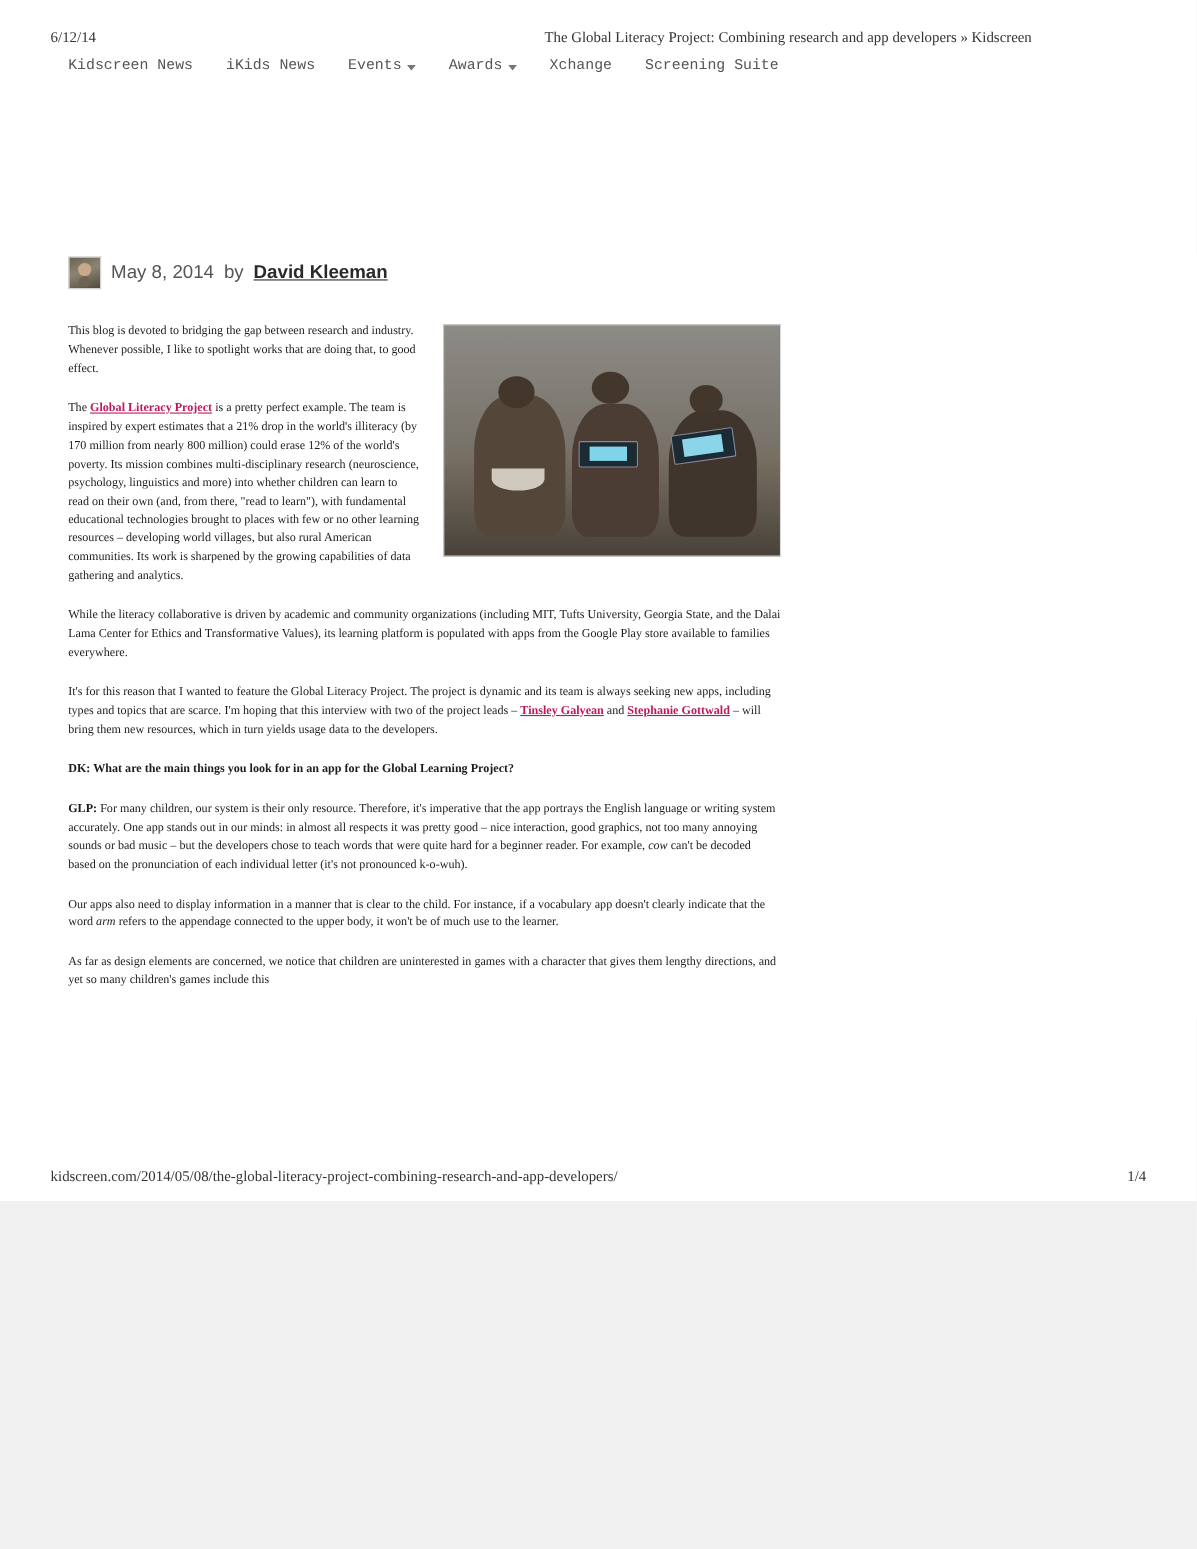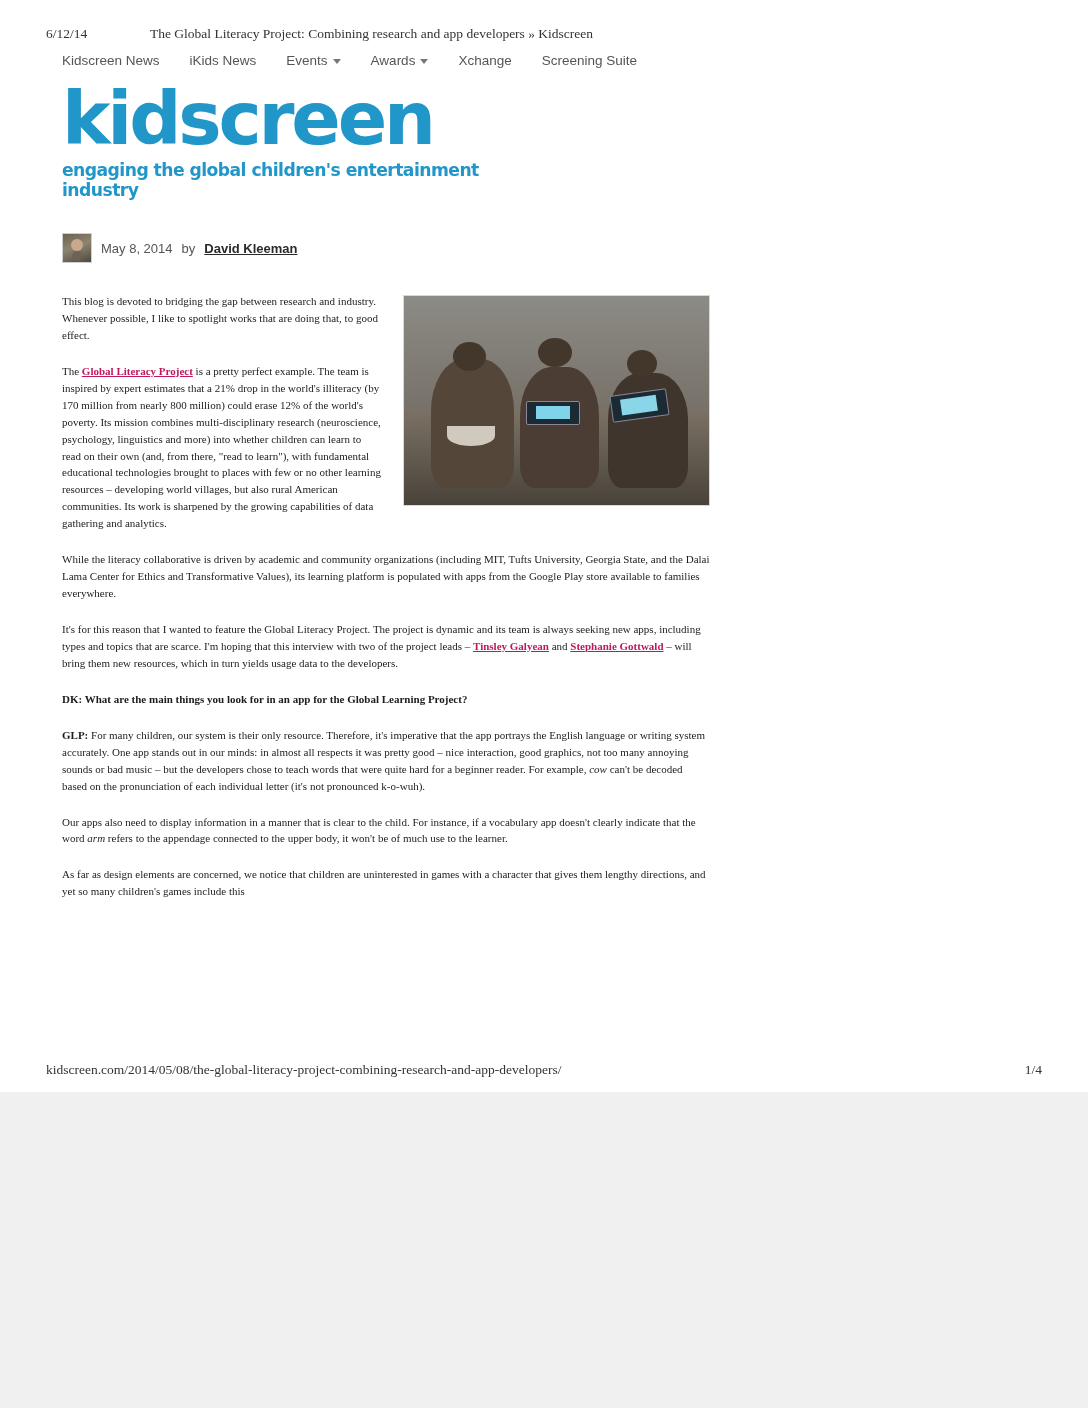--- a/index.html
+++ b/index.html
@@ -30,34 +30,34 @@
     font-family: "Liberation Serif", serif;
     font-size: 13.5px;
     color: #333;
   }
   .print-header .ph-date {
     position: absolute;
     left: 46px;
   }
   .print-header .ph-title {
     width: 100%;
-    text-align: left;
+    text-align: right;
     padding: 0 150px;
     box-sizing: border-box;
   }
 
   
   .site-nav {
     position: absolute;
     top: 53px;
     left: 62px;
     display: flex;
     align-items: center;
     gap: 30px;
-    font-family: Liberation Sans, sans-serif;
+    font-family: Liberation Mono, monospace;
     font-size: 13.5px;
     color: #555;
   }
   .site-nav .nav-item {
     display: flex;
     align-items: center;
     gap: 5px;
     white-space: nowrap;
   }
   .caret {
@@ -110,21 +110,21 @@
     line-height: 1.28;
     color: #1d1d1d;
     letter-spacing: -0.2px;
   }
   .byline {
     margin-top: 11px;
     display: flex;
     align-items: center;
     gap: 9px;
     font-family: "Liberation Sans", sans-serif;
-    font-size: 13px;
+    font-size: 17px;
     color: #555;
   }
   .avatar {
     width: 28px;
     height: 28px;
     background: linear-gradient(160deg,#6a6250 0%, #8d8471 45%, #4e4a3f 100%);
     border: 1px solid #cfcfcf;
     position: relative;
     overflow: hidden;
     flex: none;
@@ -259,24 +259,20 @@
       <span class="caret"></span>
     </span>
     <span class="nav-item">
       <span>Xchange</span>
     </span>
     <span class="nav-item">
       <span>Screening Suite</span>
     </span>
   </div>
 
-  <div class="logo-block">
-    <div class="logo-word">kidscreen</div>
-    <div class="logo-tag">engaging the global children's entertainment industry</div>
-  </div>
 
   <div class="article">
 
     <div class="byline">
       <span class="avatar"></span>
       <span>May 8, 2014</span>
       <span>by</span>
       <a href="#">David Kleeman</a>
     </div>
 

